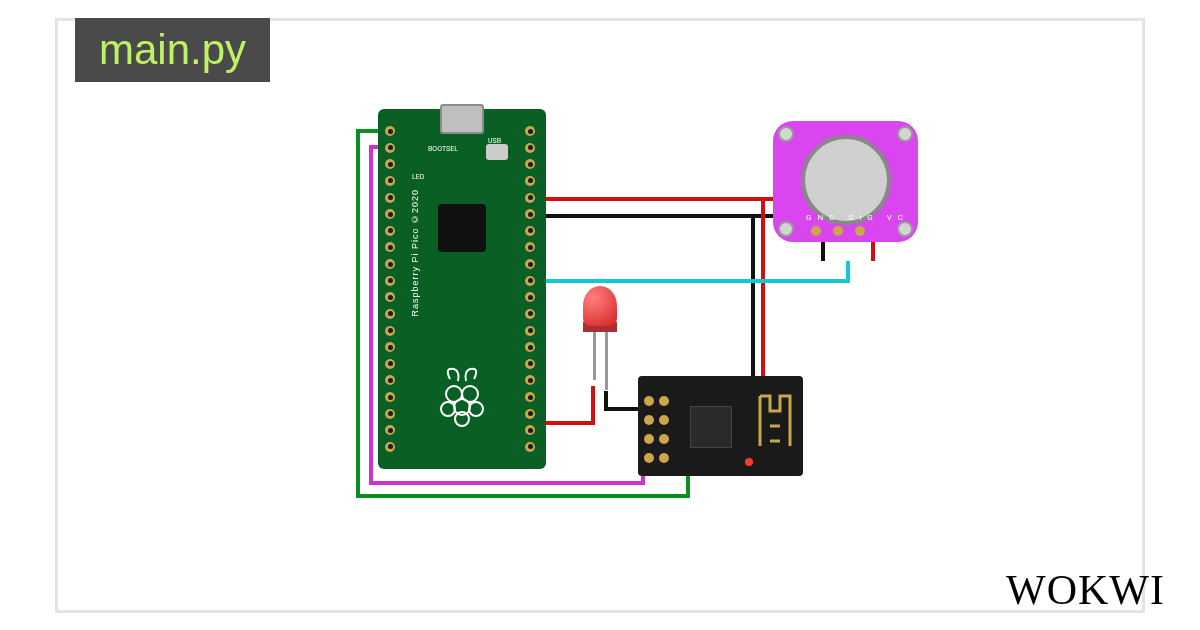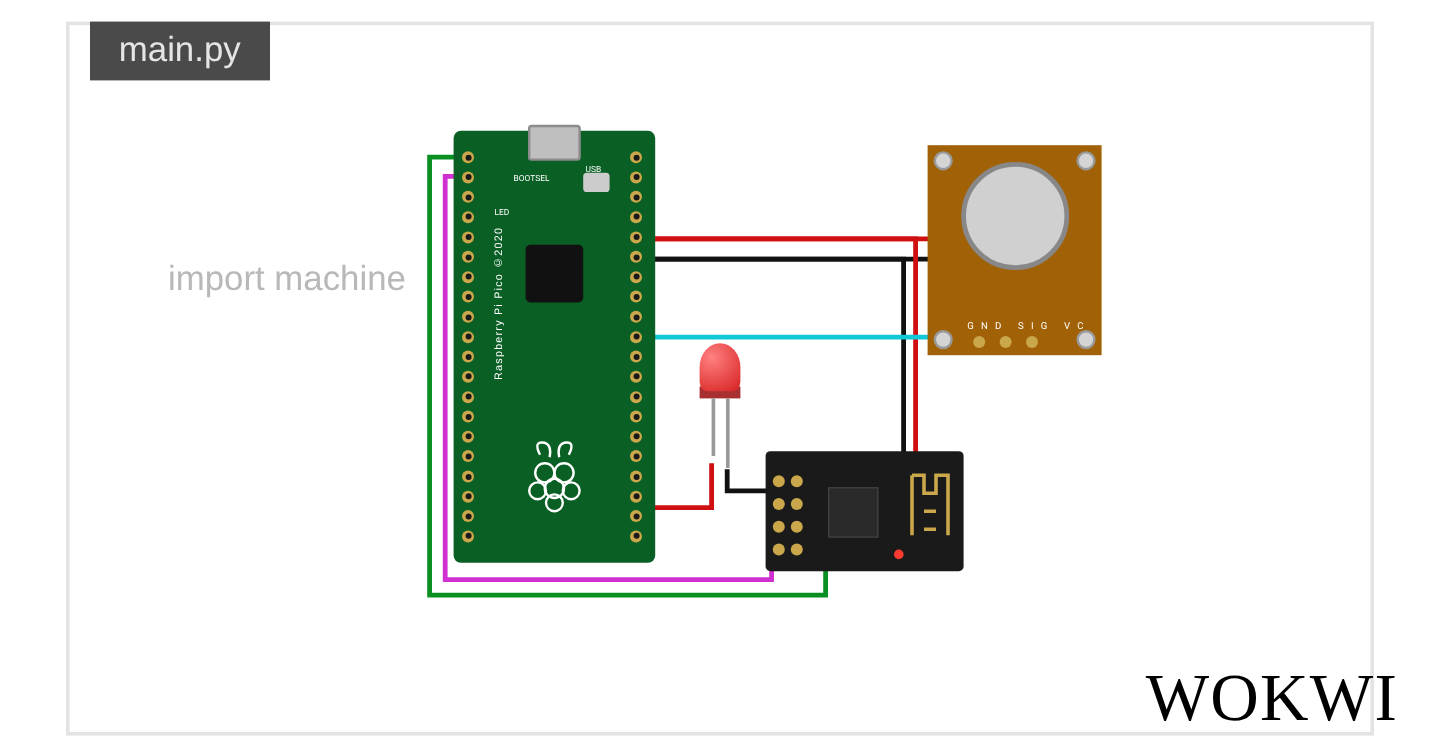--- a/index.html
+++ b/index.html
@@ -18,22 +18,22 @@
     width: 1090px;
     height: 595px;
     border: 3px solid #e3e3e3;
     background: #fff;
   }
   .filename-tab {
     position: absolute;
     left: 75px;
     top: 18px;
     background: #4a4a4a;
-    color: #e5e5e5;
-    font-size: 29px;
+    color: #bef264;
+    font-size: 42px;
     font-weight: 400;
     padding: 8px 24px;
     font-family: -apple-system, sans-serif;
   }
   .code-block {
     position: absolute;
     left: 82px;
     top: 100px;
     font-family: -apple-system, sans-serif;
     font-size: 29px;
@@ -146,23 +146,23 @@
     position: absolute;
     font-size: 7px;
     color: #fff;
   }
   
   .rtc {
     position: absolute;
     left: 440px;
     top: 30px;
     width: 145px;
-    height: 175px;
-    background: #a16207;
-    border-radius: 0;
+    height: 121px;
+    background: #d946ef;
+    border-radius: 20px;
   }
   .rtc-hole {
     position: absolute;
     width: 16px;
     height: 16px;
     background: #d4d4d4;
     border-radius: 50%;
     border: 2px solid #999;
   }
   .rtc-battery {
@@ -278,34 +278,33 @@
     left: 0;
     top: 0;
     width: 640px;
     height: 420px;
     pointer-events: none;
   }
   .brand {
     position: absolute;
     right: 35px;
     bottom: 16px;
-    font-size: 56px;
+    font-size: 42px;
     font-family: "Comic Sans MS", cursive;
     color: #000;
     font-weight: 400;
     letter-spacing: 1px;
   }
 </style>
 </head>
 <body>
 
 <div class="card">
 
   <div class="code-block">
-    <div>import machine</div>
     <div></div>
     
     
     
     
     
     
   </div>
 
   <div class="diagram">

